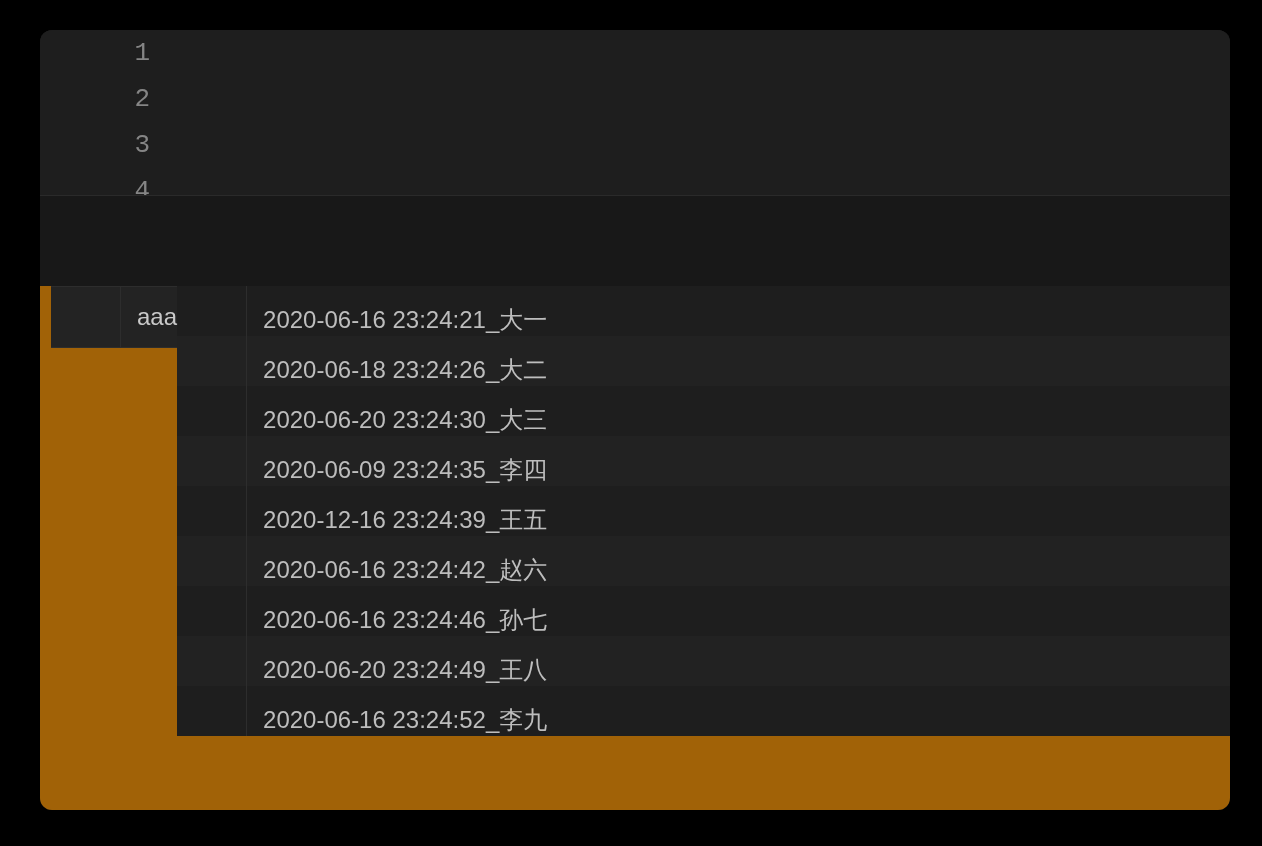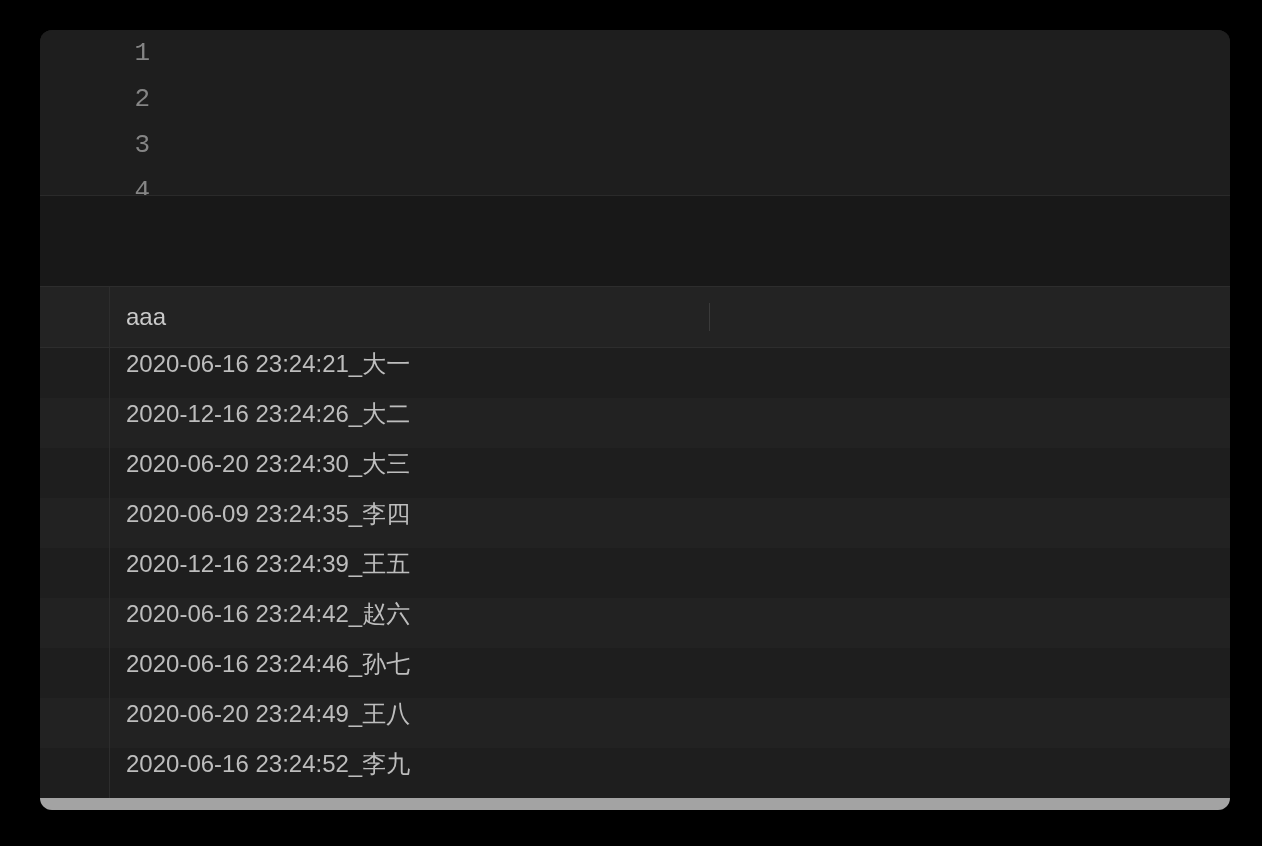--- a/index.html
+++ b/index.html
@@ -52,24 +52,25 @@
   
   .divider-strip {
     height: 90px;
     background: #181818;
     border-top: 1px solid #2a2a2a;
   }
 
   
   .results-pane {
     flex: 1;
-    background: #a3a3a3;
+    background: #a16207;
     display: flex;
-    flex-direction: column;
+    flex-direction: row;
     font-family: "Helvetica Neue", Arial, "PingFang SC", "Microsoft YaHei", sans-serif;
+    padding-left: 11px;
   }
   .results-header {
     height: 60px;
     display: flex;
     align-items: center;
     border-top: 1px solid #2d2d2d;
     border-bottom: 1px solid #2d2d2d;
     background: #232323;
   }
   .row-marker-col {
@@ -93,21 +94,21 @@
     width: 1px;
     background: #3a3a3a;
   }
   .results-body {
     flex: 1;
     overflow: hidden;
   }
   .result-row {
     display: flex;
     height: 50px;
-    align-items: flex-start;
+    align-items: flex-end;
     color: #bdbdbd;
     font-size: 24px;
   }
   .result-row:nth-child(odd) { background: #1e1e1e; }
   .result-row:nth-child(even){ background: #222222; }
   .result-row .row-marker-col {
     height: 100%;
     border-right: 1px solid #2d2d2d;
   }
   .cell {
@@ -148,21 +149,21 @@
         <div class="col-resize"></div>
       </div>
     </div>
     <div class="results-body">
       <div class="result-row">
         <div class="row-marker-col"></div>
         <div class="cell">2020-06-16 23:24:21_大一</div>
       </div>
       <div class="result-row">
         <div class="row-marker-col"></div>
-        <div class="cell">2020-12-16 23:24:26_大二</div>
+        <div class="cell">2020-06-18 23:24:26_大二</div>
       </div>
       <div class="result-row">
         <div class="row-marker-col"></div>
         <div class="cell">2020-06-20 23:24:30_大三</div>
       </div>
       <div class="result-row">
         <div class="row-marker-col"></div>
         <div class="cell">2020-06-09 23:24:35_李四</div>
       </div>
       <div class="result-row">

